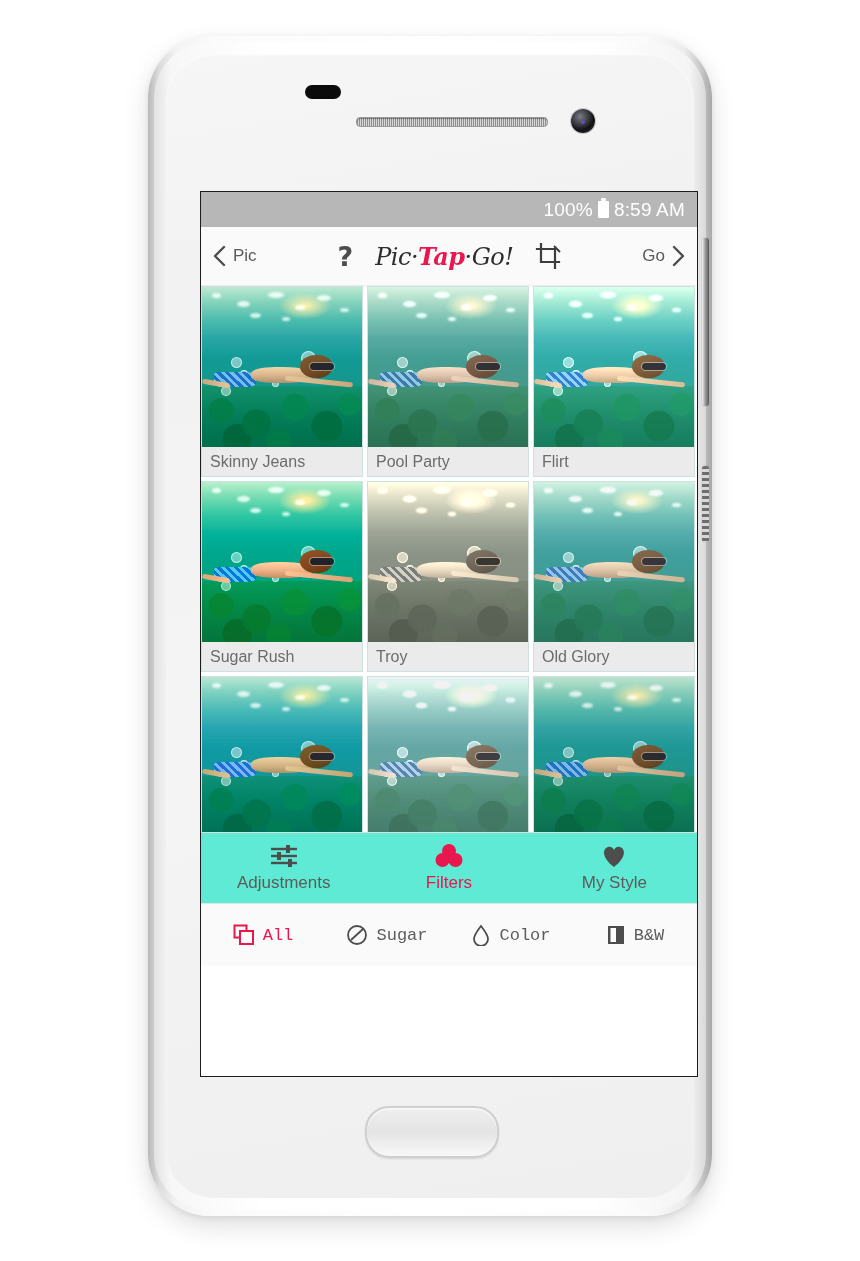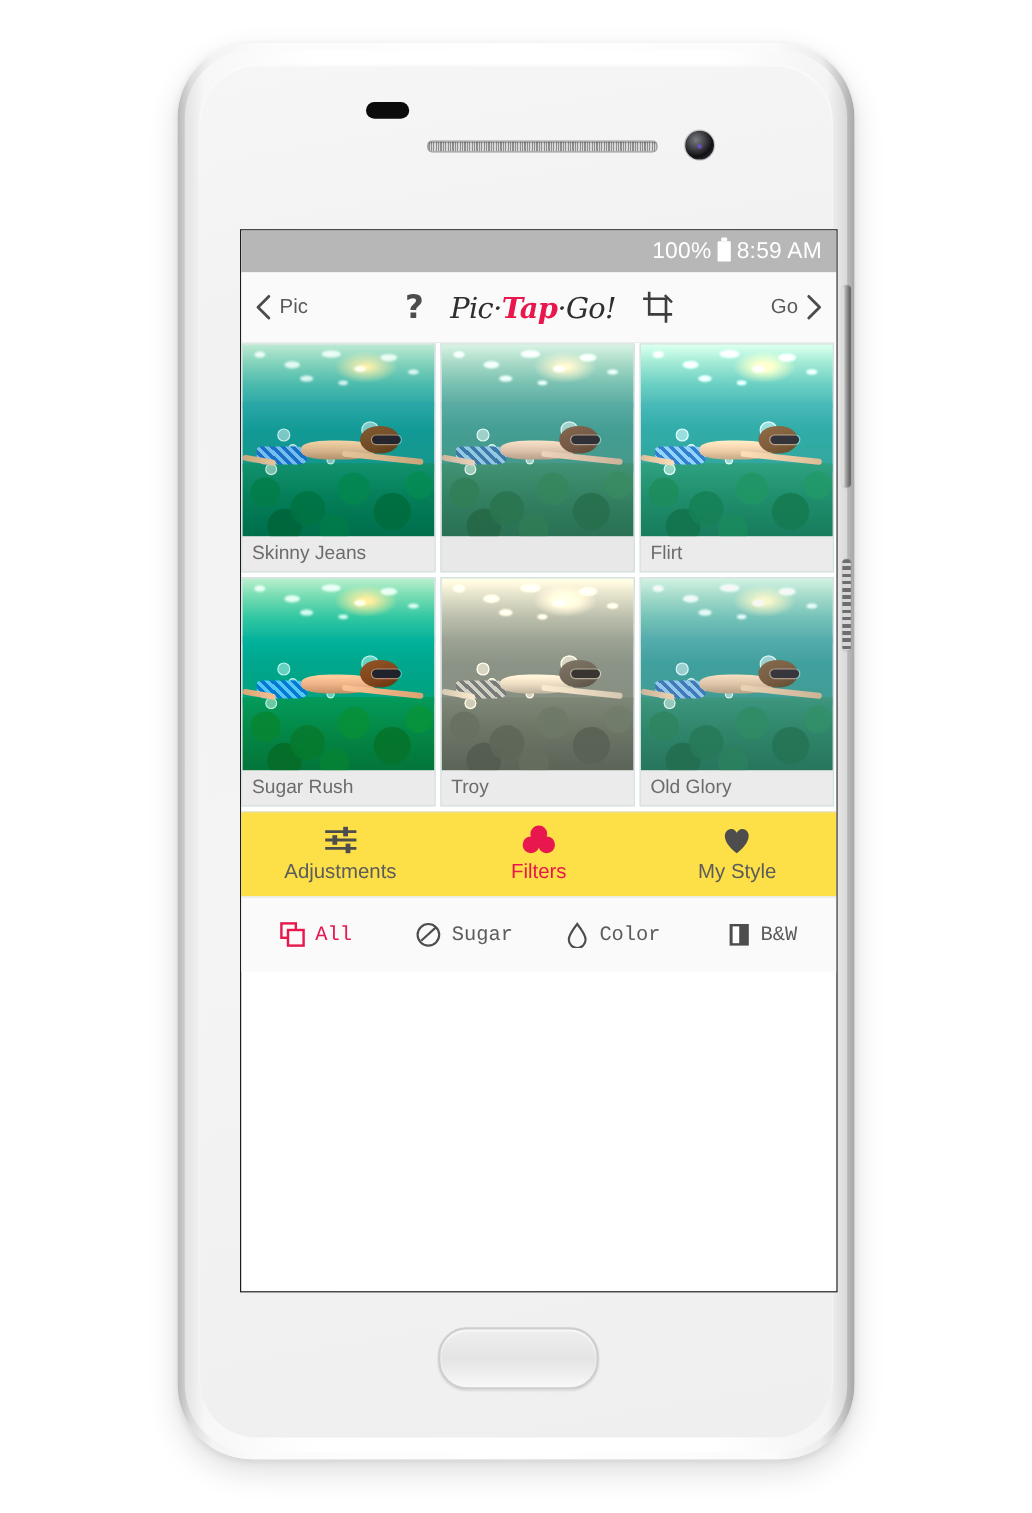--- a/index.html
+++ b/index.html
@@ -108,21 +108,21 @@
   .appbar-center{flex:1;display:flex;align-items:center;justify-content:center;gap:22px;}
   .chev{display:block;}
   .help-q{font-size:27px;font-weight:bold;color:#4d4d4d;line-height:1;font-family:"DejaVu Sans",sans-serif;}
   .logo{display:flex;align-items:baseline;font-family:"DejaVu Serif",serif;font-style:italic;font-size:24px;letter-spacing:-.5px;}
   .logo .dark{color:#2e2e2e;}
   .logo .accent{color:#e8174d;font-weight:bold;}
 
   
   .grid{
     background:#ffffff;
-    height:390px;overflow:hidden;position:relative;
+    height:546px;overflow:hidden;position:relative;
   }
   .grid-row{display:flex;gap:4px;margin-bottom:4px;}
   .tile{
     width:162px;position:relative;background:#e8e8e8;
     border:1px solid #cfe0e0;box-sizing:border-box;
   }
   .thumb{height:160px;position:relative;overflow:hidden;}
   .tile-label{
     height:29px;line-height:29px;padding-left:8px;
     font-size:16px;color:#6c6c6c;background:#ebebeb;
@@ -172,21 +172,21 @@
   .f-flirt .scene{filter:brightness(1.16) saturate(1.05);}
   .f-troy .scene{filter:sepia(.72) saturate(.55) brightness(1.05);}
   .f-sugar .scene{filter:saturate(1.6) contrast(1.12) hue-rotate(-8deg);}
   .f-old .scene{filter:saturate(.9) brightness(1.12) contrast(.94);}
   .f-crossed .scene{filter:saturate(1.35) hue-rotate(6deg) contrast(1.05);}
   .f-sx70 .scene{filter:saturate(.58) brightness(1.24) contrast(.9);}
   .f-crossroads .scene{filter:saturate(1.18) contrast(1.02);}
 
   
   .nav-main{
-    display:flex;background:#fde047;border-top:1px solid #dcdcdc;
+    display:flex;background:#5eead4;border-top:1px solid #dcdcdc;
     height:70px;align-items:center;
   }
   .nav-item{flex:1;display:flex;flex-direction:column;align-items:center;gap:4px;}
   .nav-label{font-size:17px;color:#5c5c5c;}
   .nav-item.active .nav-label{color:#e8174d;}
 
   .nav-cats{
     display:flex;background:#fafafa;border-top:1px solid #e4e4e4;
     height:62px;align-items:center;
   }
@@ -314,20 +314,21 @@
         <div class="arm2"></div>
         <div class="shorts"></div>
         <div class="leg"></div>
         <div class="torso"></div>
         <div class="arm"></div>
         <div class="head"></div>
         <div class="goggle"></div>
       </div>
     </div>
                 </div>
+                <div class="tile-label">Pool Party</div>
               </div>
               <div class="tile">
                 <div class="thumb  f-flirt">
                   <div class="scene">
       <div class="water-top"></div>
       <div class="sun-glow"></div>
       <span class="sparkle" style="left:6%;top:4%;width:9px;height:5px;"></span>
                     <span class="sparkle" style="left:22%;top:9%;width:13px;height:6px;"></span>
                     <span class="sparkle" style="left:41%;top:3%;width:16px;height:6px;"></span>
                     <span class="sparkle" style="left:58%;top:11%;width:10px;height:5px;"></span>

